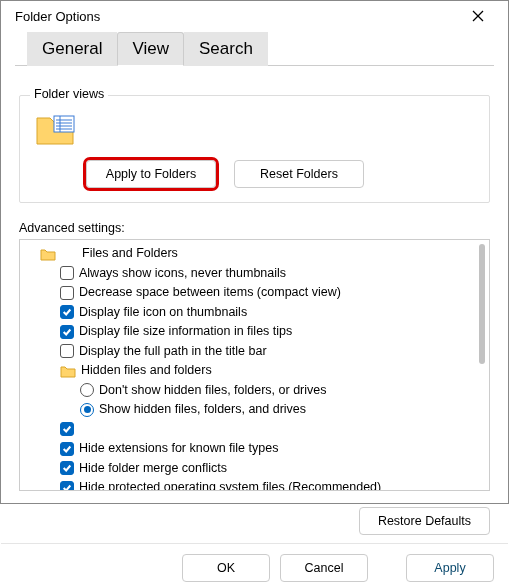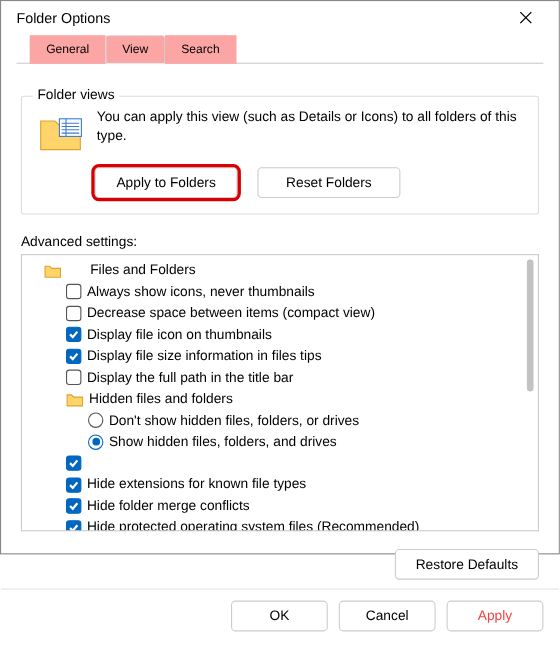--- a/index.html
+++ b/index.html
@@ -44,27 +44,27 @@
   .close-btn svg { width: 12px; height: 12px; stroke: #000; stroke-width: 1.2; }
   .tabs {
     display: flex;
     padding: 0 12px;
     position: relative;
     border-bottom: 1px solid #ccc;
     margin: 0 14px;
   }
   .tab {
     padding: 6px 14px 6px 14px;
-    font-size: 11px;
+    font-size: 17px;
     cursor: pointer;
     border: 1px solid transparent;
     border-bottom: none;
     position: relative;
     top: 1px;
-    background: #fca5a5;
+    background: #e5e5e5;
   }
   .tab.active {
     border: 1px solid #ccc;
     border-bottom: 1px solid #fff;
     border-radius: 3px 3px 0 0;
     z-index: 2;
   }
   .tab-content {
     flex: 1;
     padding: 14px 18px 8px 18px;
@@ -200,21 +200,21 @@
   }
   .bottom-bar {
     border-top: 1px solid #e5e5e5;
     padding: 10px 14px;
     display: flex;
     justify-content: flex-end;
     gap: 10px;
     background: #fff;
   }
   .bottom-bar .btn { min-width: 88px; height: 28px; }
-  .btn.disabled { color: #ef4444; }
+  .btn.disabled { color: #0c4a6e; margin-left: 28px; }
 </style>
 </head>
 <body>
 
 <div class="window">
 
   <div class="titlebar">
     <div class="title">Folder Options</div>
     <div class="close-btn">
       <svg viewBox="0 0 12 12">
@@ -237,21 +237,20 @@
       <div class="folder-views-row">
         <svg class="fv-icon" viewBox="0 0 42 42">
           <path d="M3 12 L3 36 L39 36 L39 14 L20 14 L16 10 L3 10 Z" fill="#ffd46b" stroke="#d9a52a"></path>
           <rect x="20" y="8" width="20" height="16" fill="#fff" stroke="#3a7bd5"></rect>
           <line x1="22" y1="12" x2="38" y2="12" stroke="#3a7bd5"></line>
           <line x1="22" y1="15" x2="38" y2="15" stroke="#3a7bd5"></line>
           <line x1="22" y1="18" x2="38" y2="18" stroke="#3a7bd5"></line>
           <line x1="22" y1="21" x2="38" y2="21" stroke="#3a7bd5"></line>
           <line x1="26" y1="8" x2="26" y2="24" stroke="#3a7bd5"></line>
         </svg>
-        <div class="fv-text">You can apply this view (such as Details or Icons) to all folders of this type.</div>
       </div>
       <div class="fv-buttons">
         <div class="btn highlight">Apply to Folders</div>
         <div class="btn">Reset Folders</div>
       </div>
     </div>
 
     <div class="adv-label">Advanced settings:</div>
 
     <div class="adv-box">

